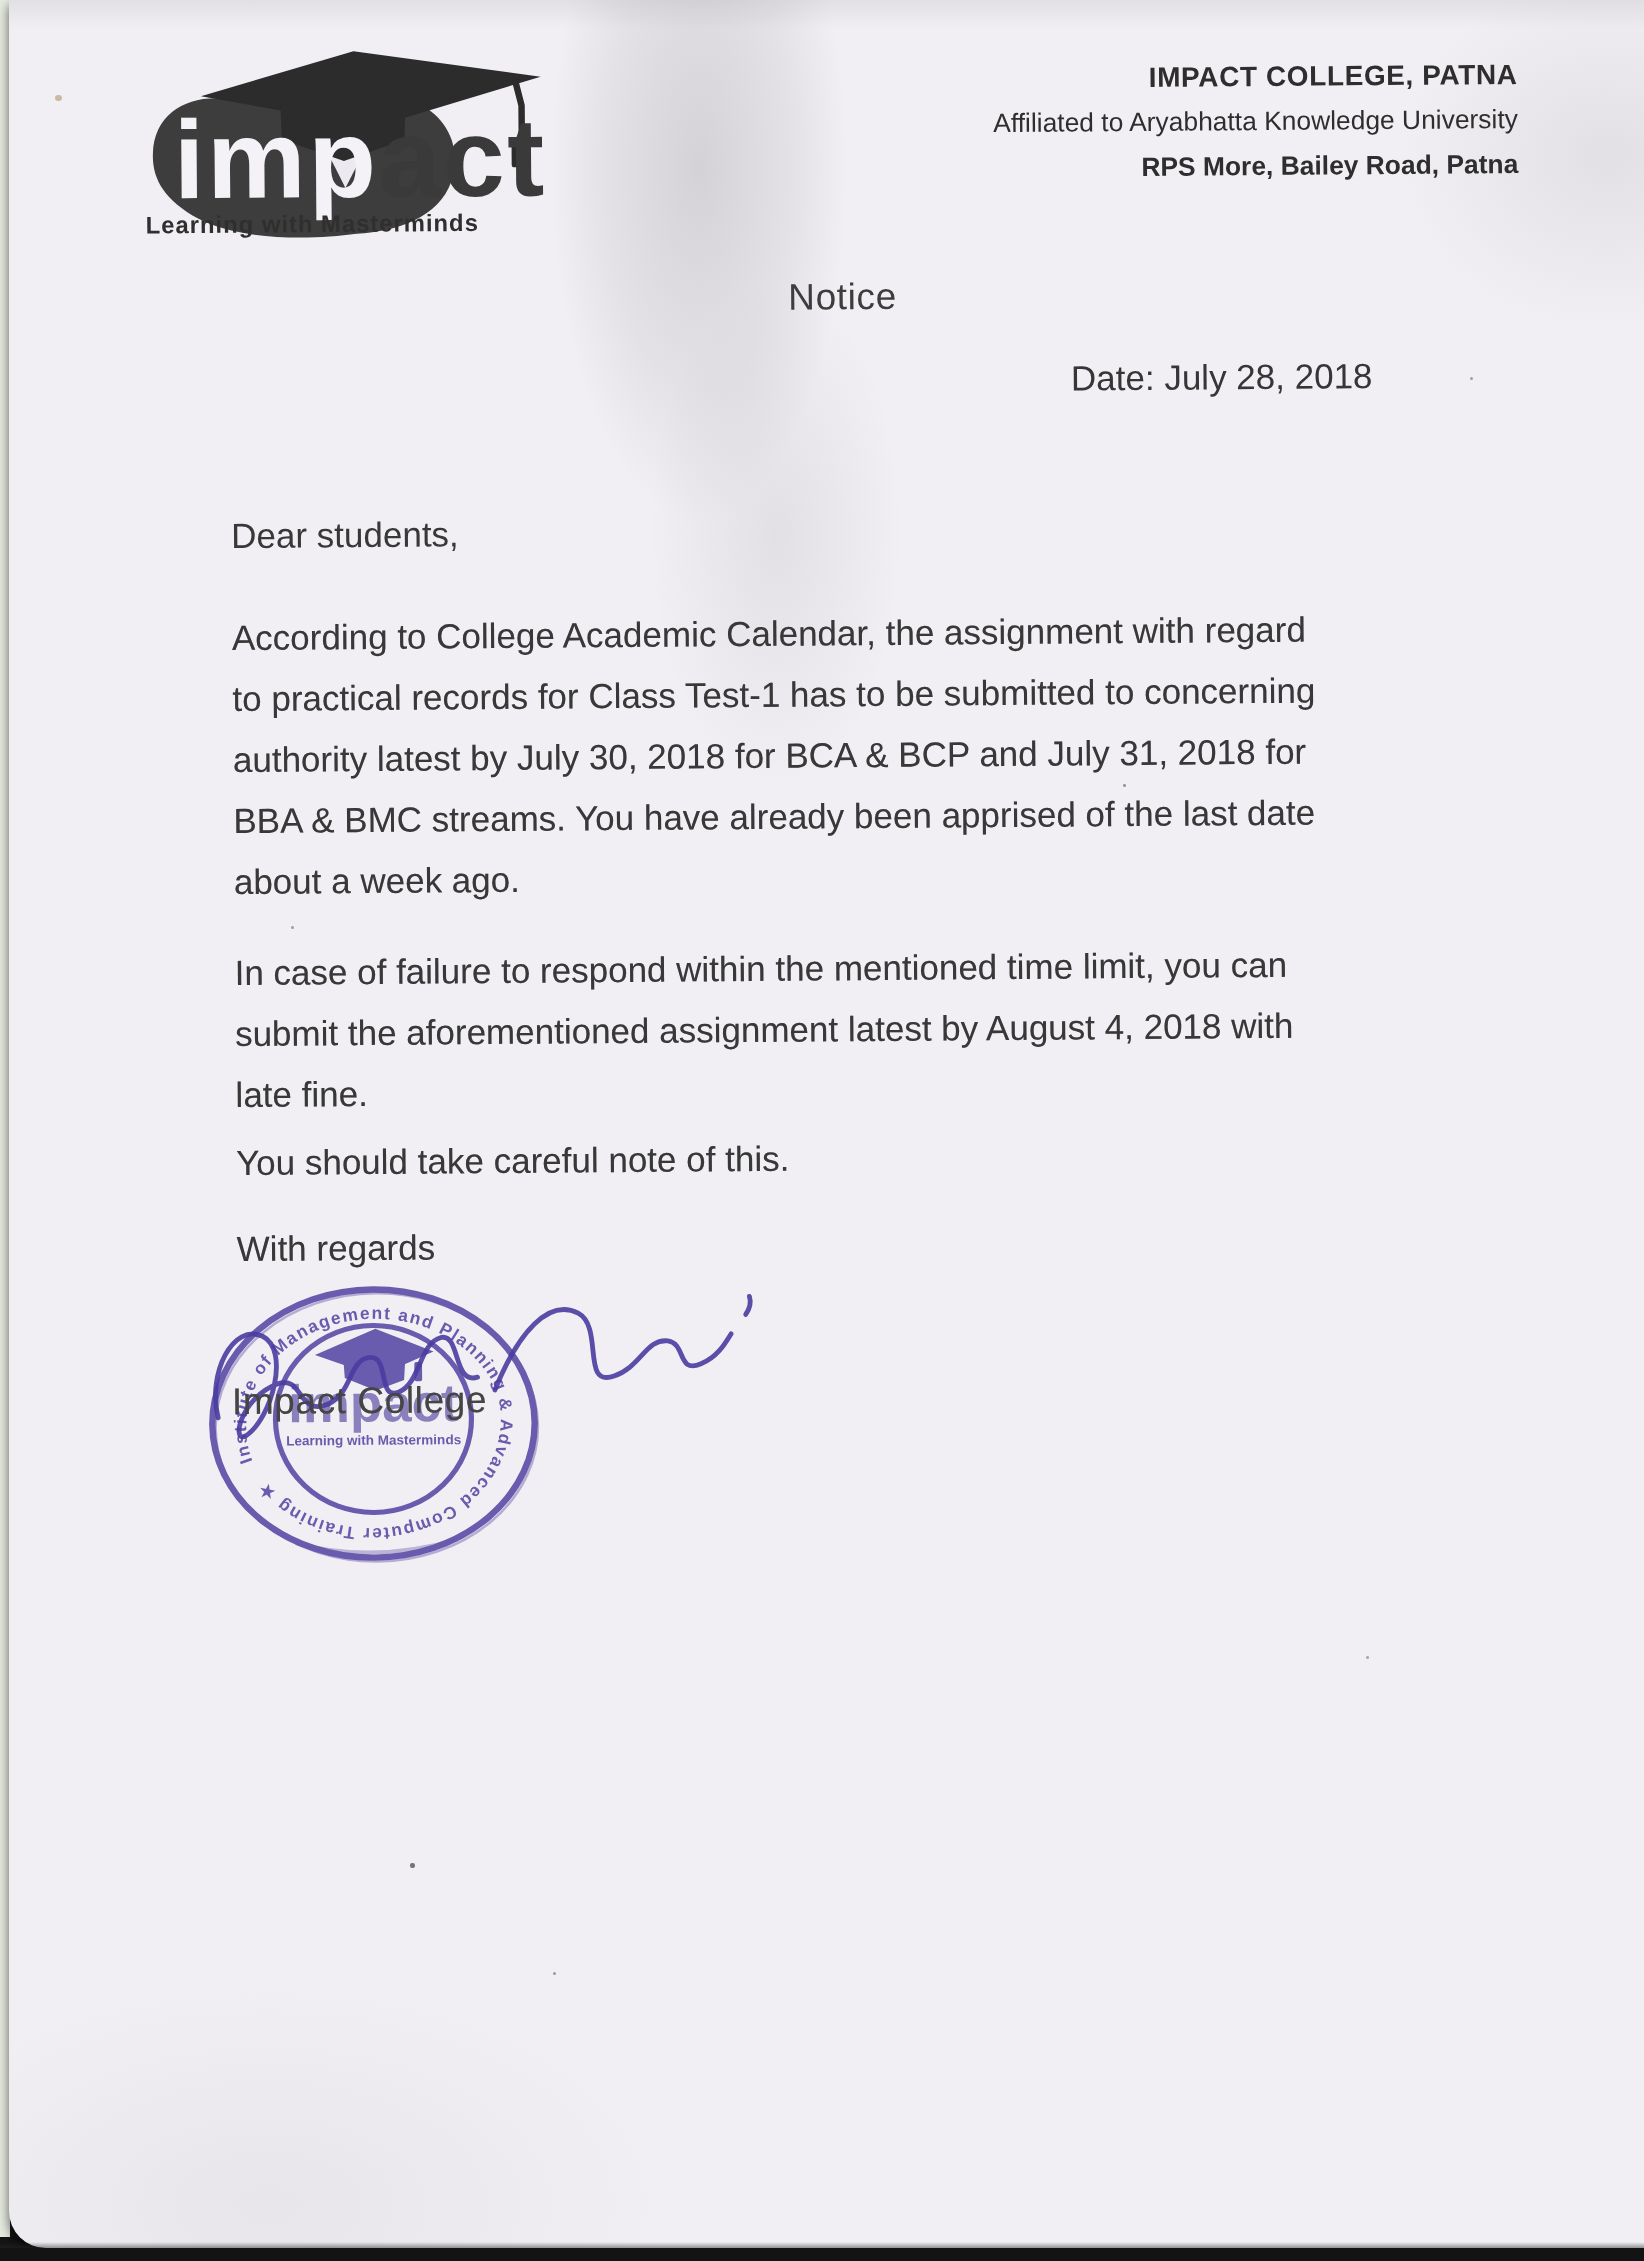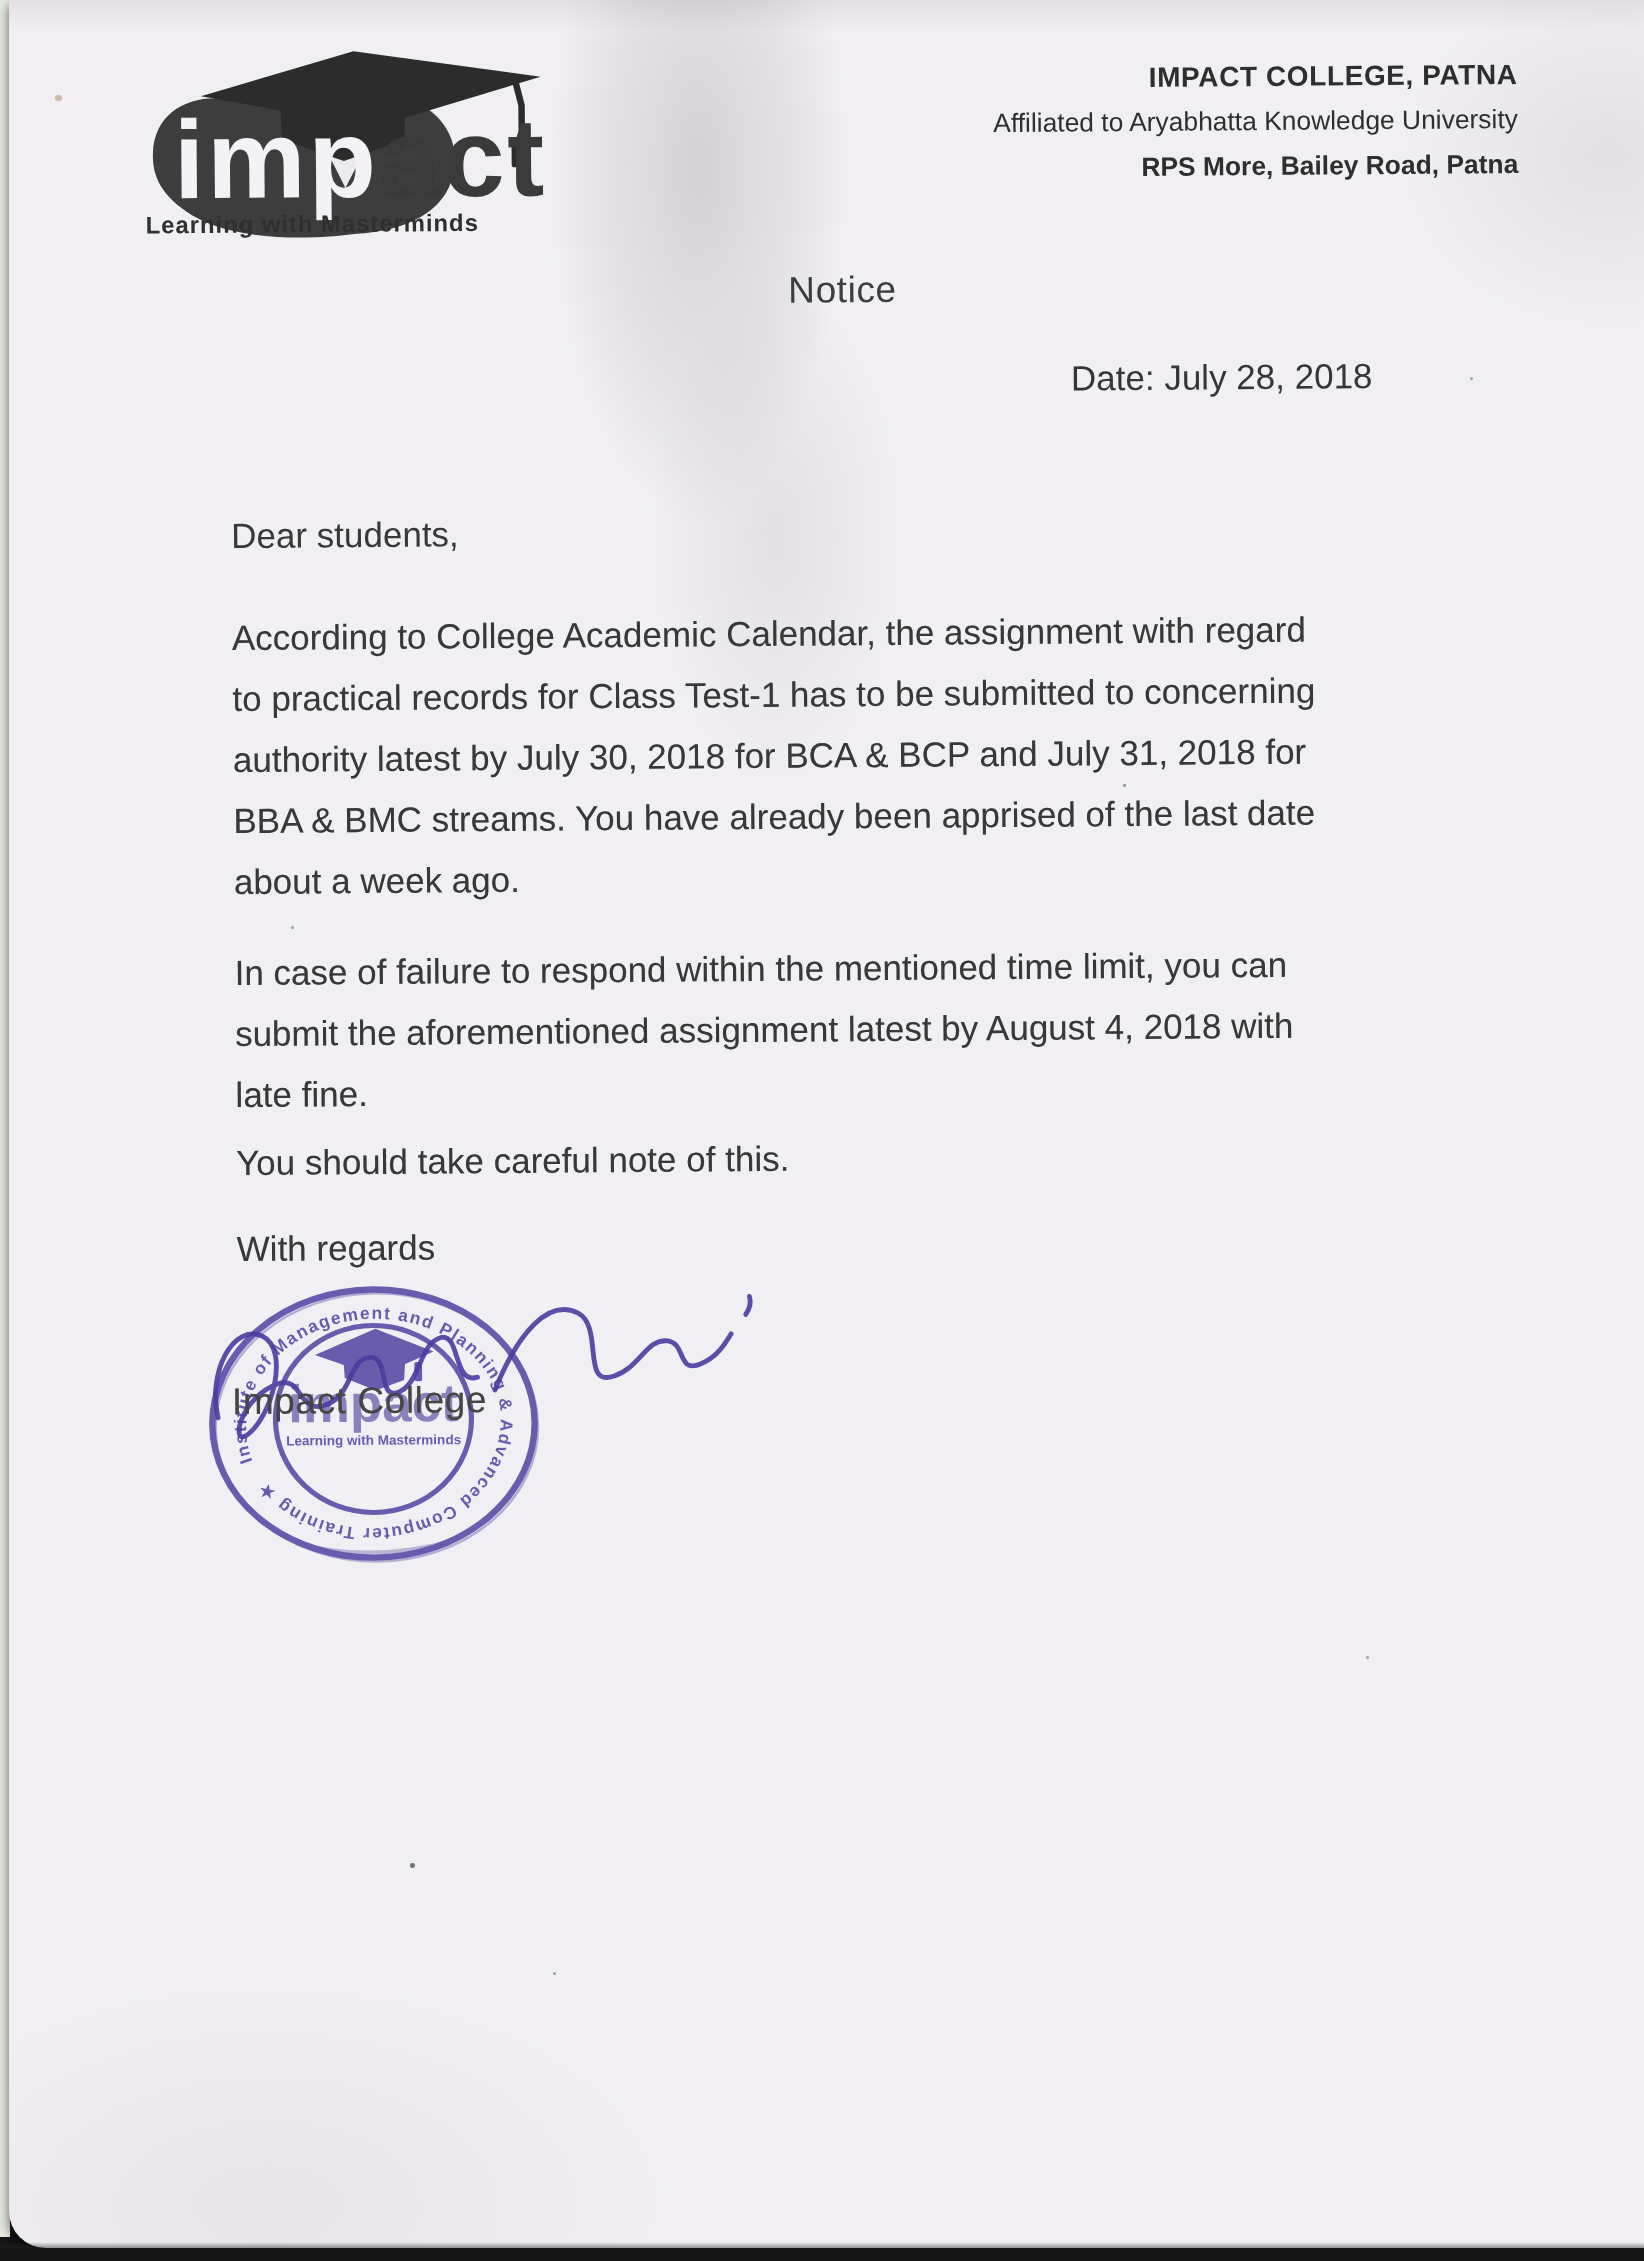--- a/index.html
+++ b/index.html
@@ -31,21 +31,21 @@
     color:#3a3a3a;
   }
   .org-block{
     position:absolute;top:62px;right:121px;text-align:right;
     color:#2e2e2e;
   }
   .org-name{font-size:28px;font-weight:700;letter-spacing:0.6px;line-height:45px;}
   .org-affiliation{font-size:26.4px;font-weight:400;line-height:45px;}
   .org-address{font-size:26.4px;font-weight:600;line-height:45px;}
   .notice-title{
-    position:absolute;left:792px;top:274px;
+    position:absolute;left:792px;top:281px;
     font-size:37px;color:#3d3d3d;letter-spacing:0.6px;text-align:right;
   }
   .date-line{
     position:absolute;left:1074px;top:365px;
     font-size:35px;color:#363636;
   }
   .salutation{
     position:absolute;left:233px;top:516px;
     font-size:35px;color:#383838;
   }

